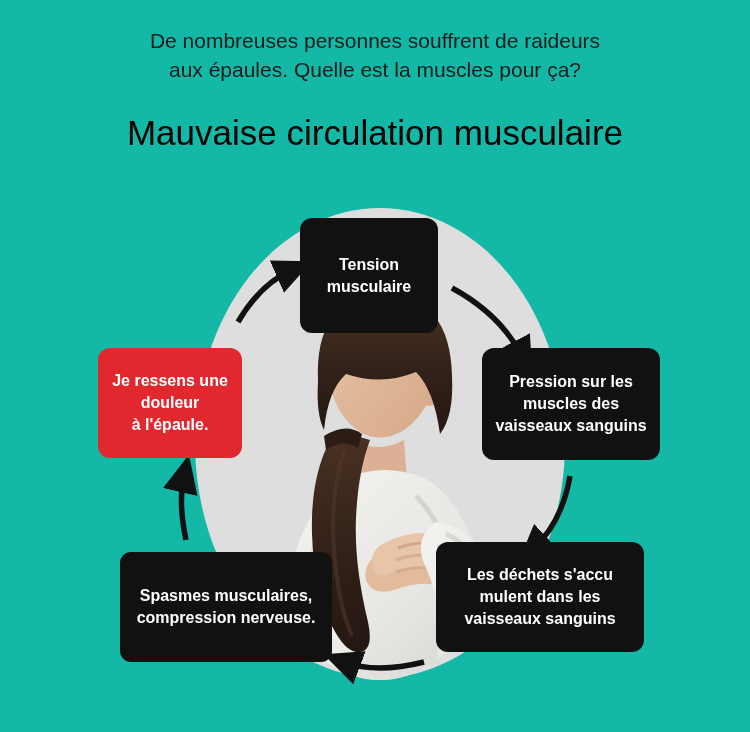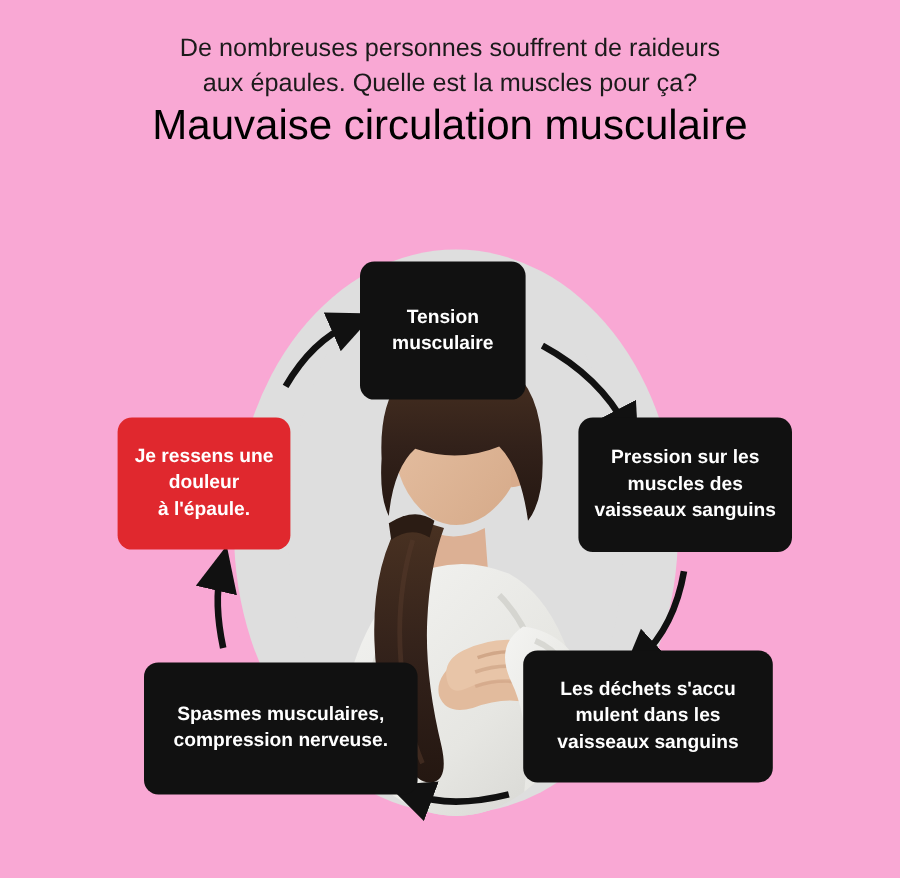--- a/index.html
+++ b/index.html
@@ -12,21 +12,21 @@
     background: #ffffff;
     font-family: "Liberation Sans", sans-serif;
     overflow: hidden;
     position: relative;
   }
 
   #page {
     position: relative;
     width: 750px;
     height: 732px;
-    background: #f9a8d4;
+    background: #14b8a6;
   }
 
   
   .header {
     position: absolute;
     top: 0;
     left: 0;
     width: 750px;
     text-align: center;
   }
@@ -35,21 +35,21 @@
     font-size: 21px;
     line-height: 29px;
     color: #1b1b1b;
     font-family: "Liberation Sans", sans-serif;
     letter-spacing: 0px;
   }
   .subtitle .line {
     display: block;
   }
   .title {
-    margin-top: 0;
+    margin-top: 28px;
     font-size: 35px;
     line-height: 42px;
     color: #000000;
     font-family: "Liberation Sans", sans-serif;
     font-weight: normal;
   }
 
   
   .stage {
     position: absolute;
@@ -110,21 +110,21 @@
   #node-tension {
     left: 300px;  top: 48px;  width: 138px; height: 115px;
   }
   #node-pressure {
     left: 482px;  top: 178px; width: 178px; height: 112px;
   }
   #node-waste {
     left: 436px;  top: 372px; width: 208px; height: 110px;
   }
   #node-spasm {
-    left: 120px;  top: 382px; width: 228px; height: 110px;
+    left: 120px;  top: 382px; width: 212px; height: 110px; border-radius: 11px;
   }
   #node-pain {
     left: 98px;   top: 178px; width: 144px; height: 110px;
   }
 
   
   .arrow-svg {
     position: absolute;
     left: 0; top: 0;
     width: 750px; height: 562px;

